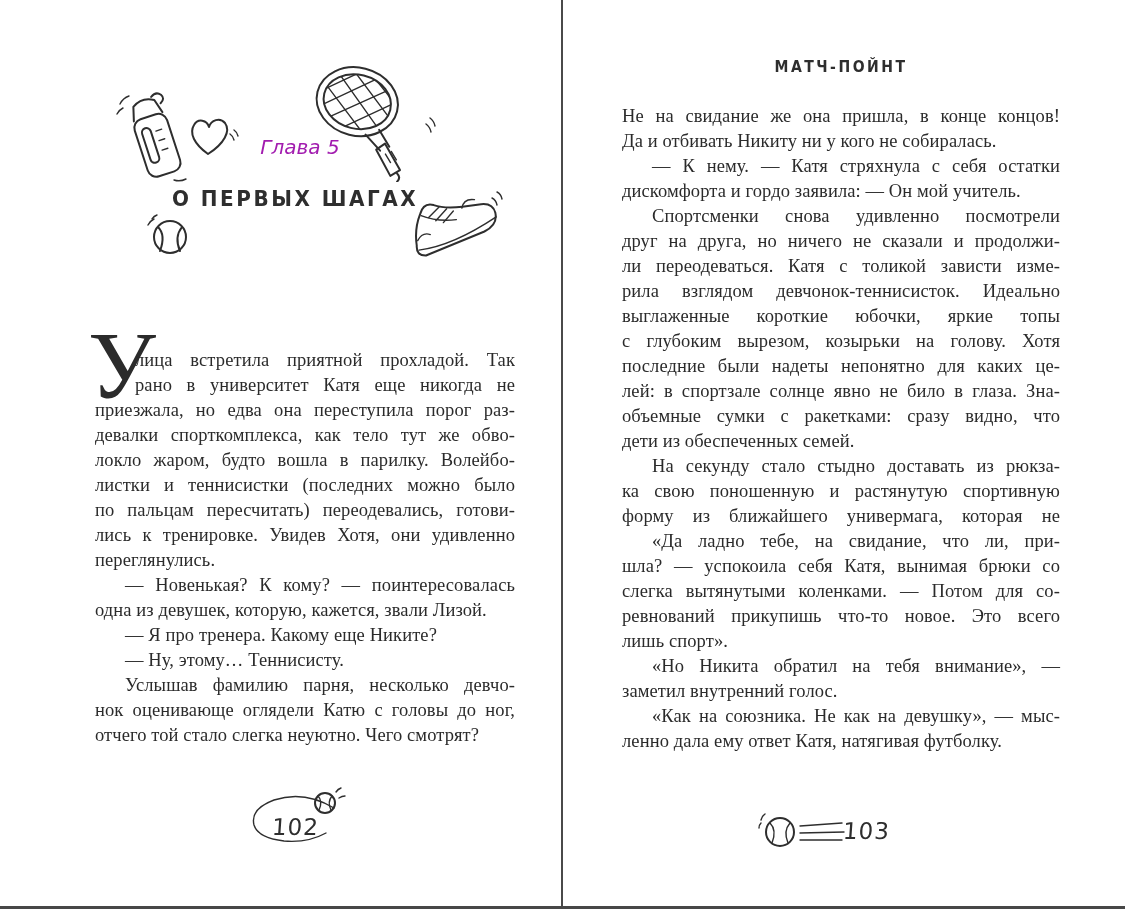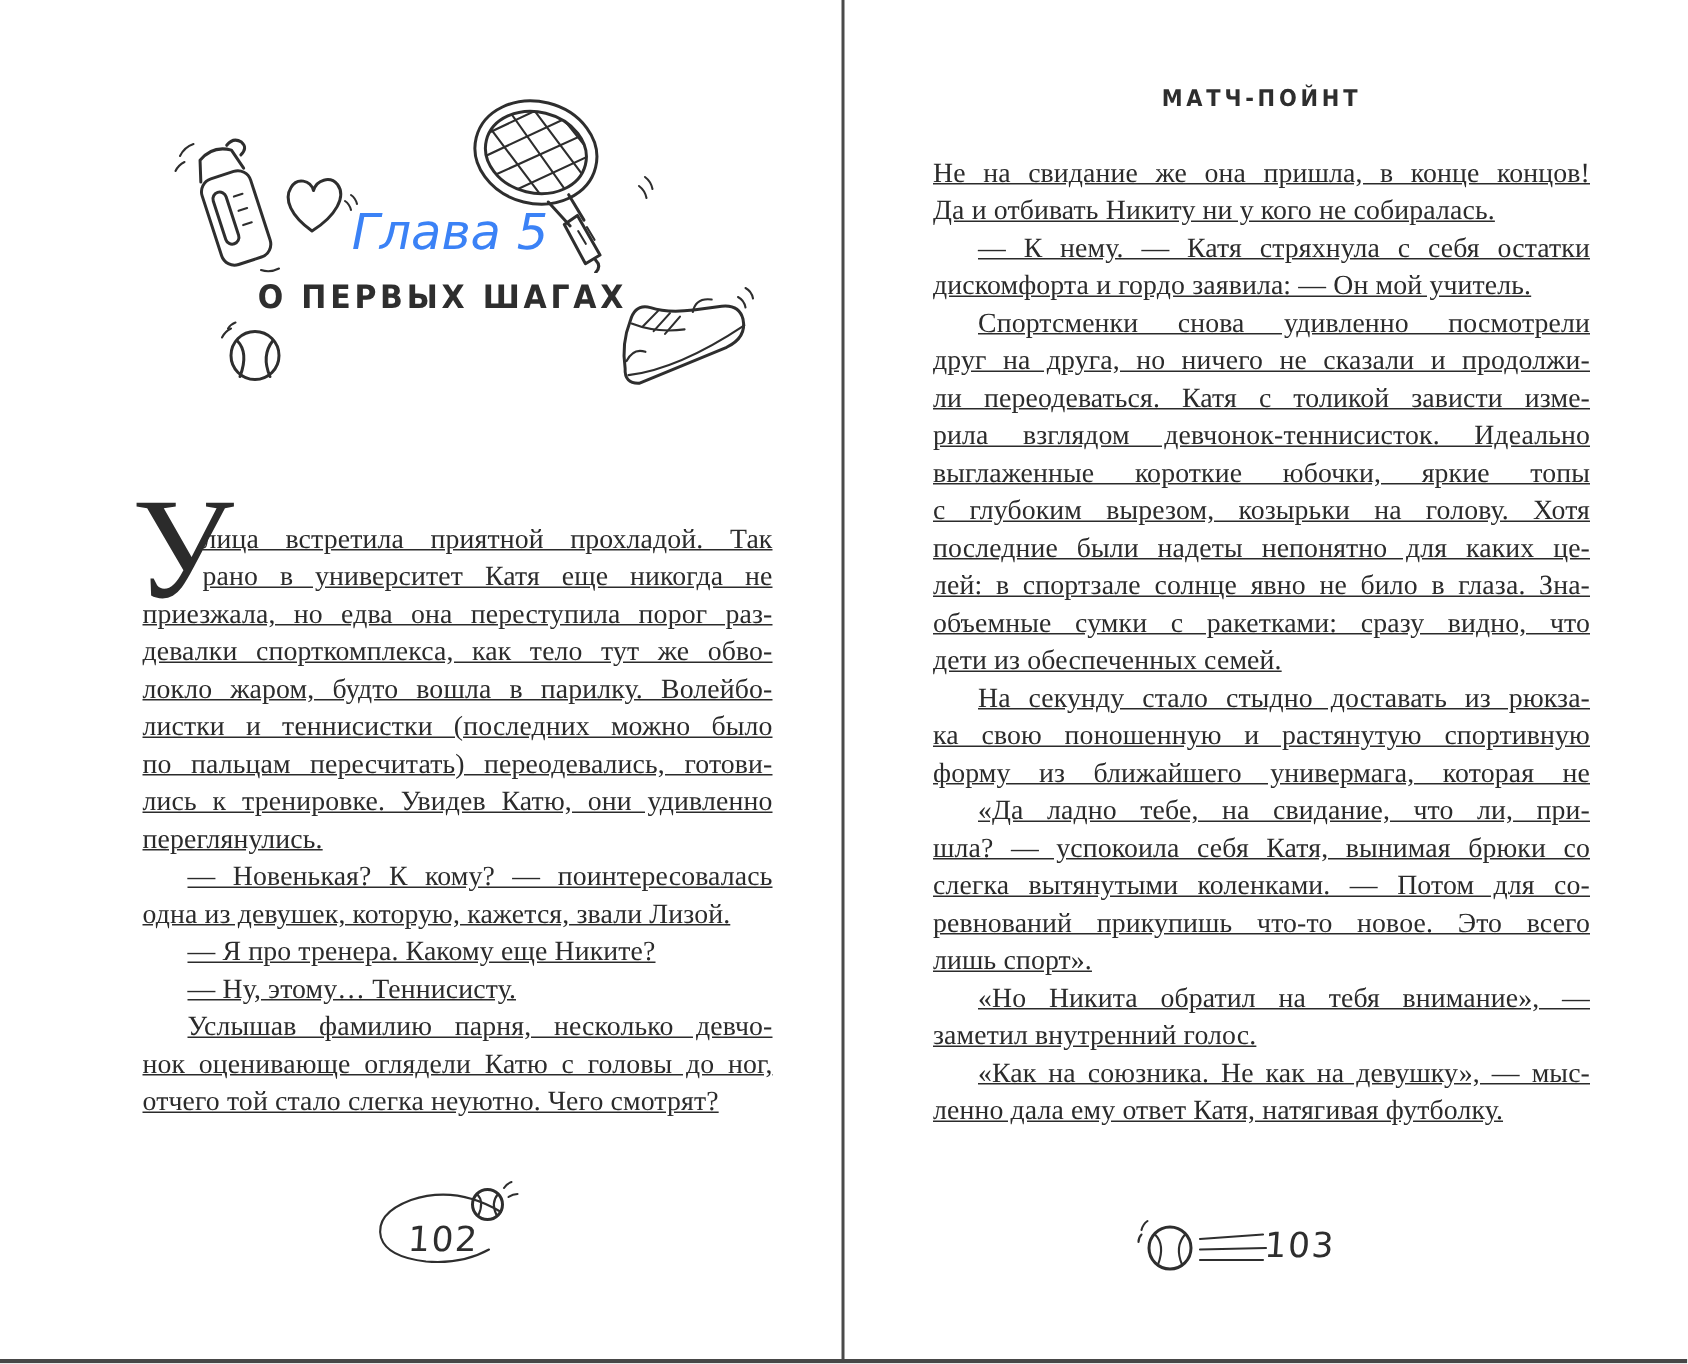--- a/index.html
+++ b/index.html
@@ -11,34 +11,33 @@
   .bottom-line{position:absolute;left:0;bottom:0;width:100%;height:3px;background:#474747;}
 
   
   .textblock{position:absolute;}
   .textblock.left{left:95px;top:348px;width:420px;}
   .textblock.right{left:622px;top:104px;width:438px;}
   .line{
     height:25px;line-height:25px;font-size:18.5px;
     text-align:justify;text-align-last:justify;white-space:nowrap;
     letter-spacing:0.1px;
-    text-decoration:underline;
   }
   .line.end{text-align-last:left;}
   .line.indent{text-indent:30px;}
   .line.dc{margin-left:40px;}
 
   .drop-cap{
     position:absolute;left:88px;top:318px;font-size:96px;line-height:96px;
     font-family:"Liberation Serif", serif;font-weight:400;color:#2b2b2b;
   }
 
   .chapter-label{
     position:absolute;left:215px;top:135px;width:170px;text-align:center;
-    font-family:"DejaVu Sans", sans-serif;font-style:italic;font-size:33px;color:#3b82f6;
+    font-family:"DejaVu Sans", sans-serif;font-style:italic;font-size:20px;color:#a21caf;
   }
   .chapter-title{
     position:absolute;left:130px;top:186px;width:330px;text-align:center;
     font-family:"DejaVu Sans", sans-serif;font-weight:700;font-size:20px;
     letter-spacing:2.5px;color:#2e2e2e;transform:scaleY(1.08);
   }
   .running-header{
     position:absolute;left:622px;top:58px;width:438px;text-align:center;
     font-family:"DejaVu Sans", sans-serif;font-weight:700;font-size:14px;
     letter-spacing:2.5px;color:#2e2e2e;transform:scaleY(1.1);
@@ -172,21 +171,21 @@
 
   <div class="drop-cap">У</div>
   <div class="textblock left">
       <div class="line dc">лица встретила приятной прохладой. Так</div>
       <div class="line dc">рано в университет Катя еще никогда не</div>
       <div class="line">приезжала, но едва она переступила порог раз-</div>
       <div class="line">девалки спорткомплекса, как тело тут же обво-</div>
       <div class="line">локло жаром, будто вошла в парилку. Волейбо-</div>
       <div class="line">листки и теннисистки (последних можно было</div>
       <div class="line">по пальцам пересчитать) переодевались, готови-</div>
-      <div class="line">лись к тренировке. Увидев Катю, они удивленно</div>
+      <div class="line">лись к тренировке. Увидев Хотя, они удивленно</div>
       <div class="line end">переглянулись.</div>
       <div class="line indent">— Новенькая? К кому? — поинтересовалась</div>
       <div class="line end">одна из девушек, которую, кажется, звали Лизой.</div>
       <div class="line end indent">— Я про тренера. Какому еще Никите?</div>
       <div class="line end indent">— Ну, этому… Теннисисту.</div>
       <div class="line indent">Услышав фамилию парня, несколько девчо-</div>
       <div class="line">нок оценивающе оглядели Катю с головы до ног,</div>
       <div class="line end">отчего той стало слегка неуютно. Чего смотрят?</div>
     </div>
 

